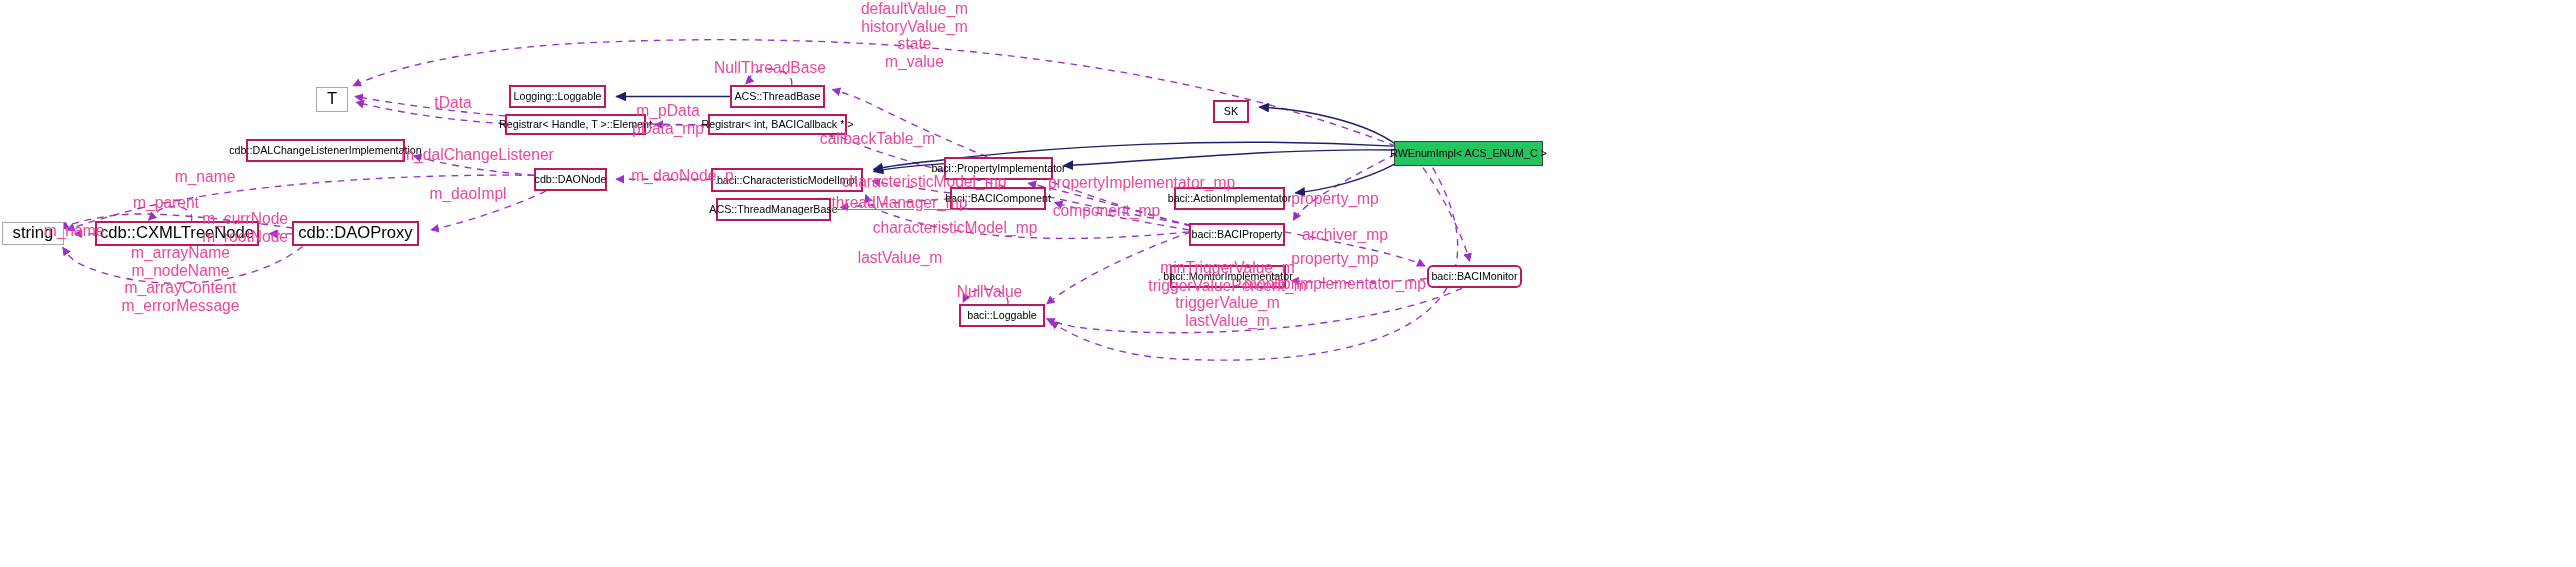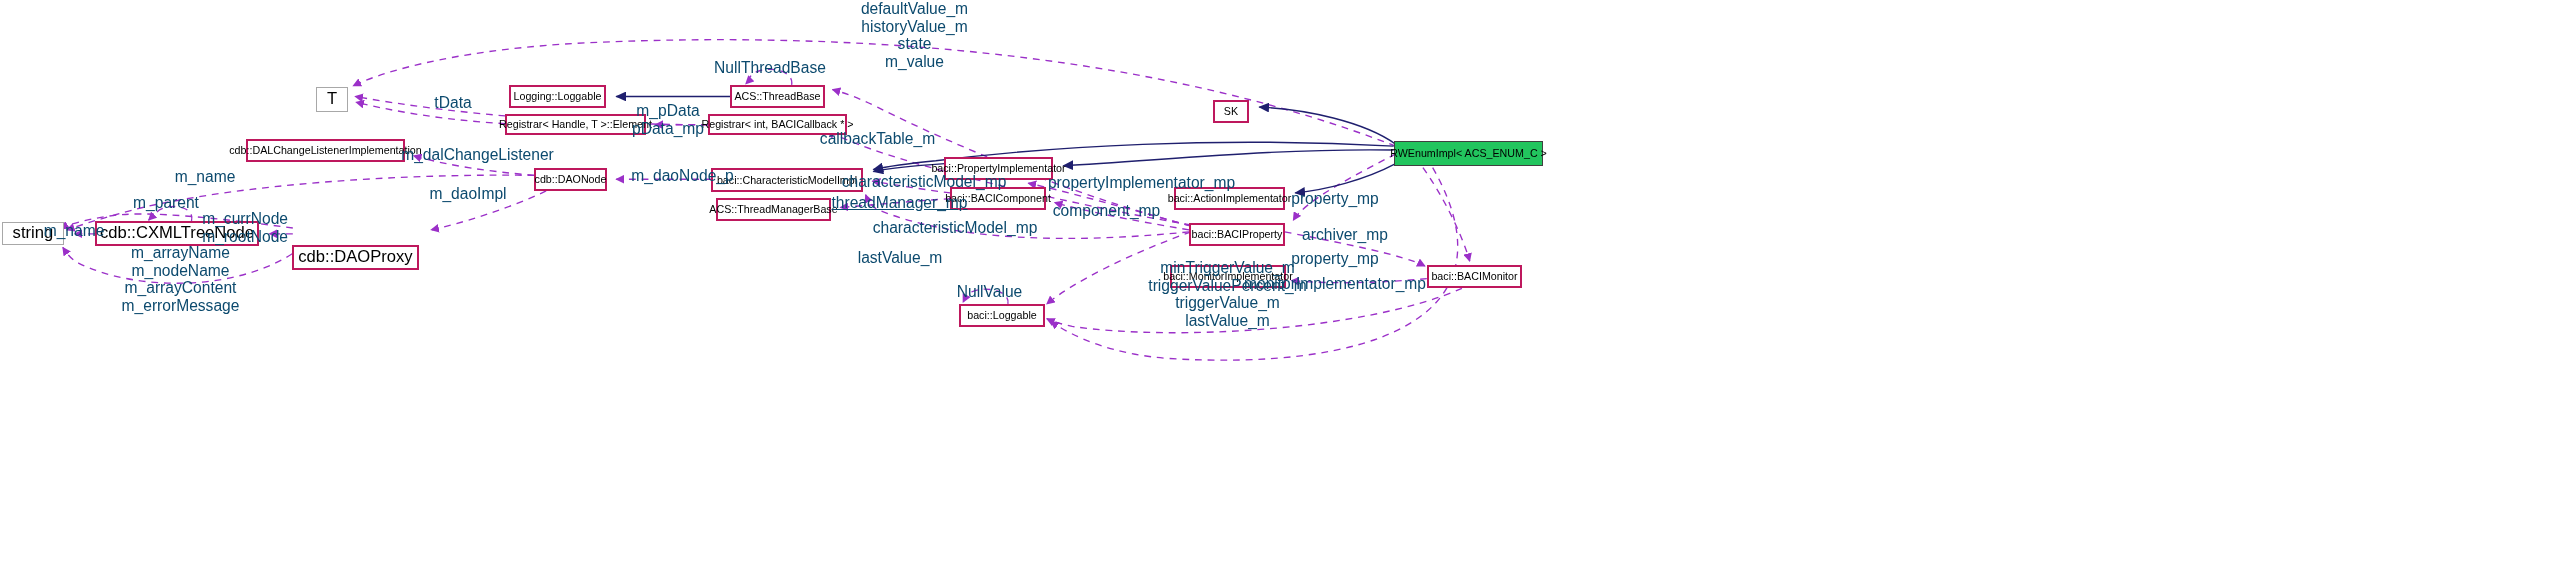--- a/index.html
+++ b/index.html
@@ -16,21 +16,21 @@
     color:#000000;
     font-size:16.6px;
     line-height:1;
     white-space:nowrap;
     letter-spacing:0px;
   }
   .node.gray{background:#22c55e;border:1px solid #404040;}
   .node.light{border:1px solid #a8a8a8;}
   .elabel{
     position:absolute;
-    color:#0c4a6e;
+    color:#ec4899;
     font-size:15.6px;
     line-height:17.5px;
     white-space:nowrap;
     text-align:center;
     letter-spacing:0px;
   }
 </style>
 </head>
 <body>
 
@@ -118,38 +118,38 @@
       <path d="M1430,150 C 1250,140 1080,150 960,165 C 930,168 905,172 896,174"></path>
 
       <path d="M1432,148 C 1400,125 1340,112 1292,110"></path>
 
       <path d="M1432,168 C 1400,185 1360,195 1329,198"></path>
     </g>
   </svg>
 
   <div class="node light" style="left:1.9px;top:222px;width:62px;height:23.4px;">string</div>
   <div class="node" style="left:95px;top:221px;width:164px;height:25px;">cdb::CXMLTreeNode</div>
-  <div class="node" style="left:292px;top:221px;width:127px;height:25px;margin-top:24px;">cdb::DAOProxy</div>
+  <div class="node" style="left:292px;top:221px;width:127px;height:25px;">cdb::DAOProxy</div>
   <div class="node light" style="left:316px;top:87px;width:32px;height:25px;">T</div>
   <div class="node" style="left:246px;top:139px;width:159px;height:23.4px;font-size:10.7px;">cdb::DALChangeListenerImplementation</div>
   <div class="node" style="left:534px;top:168px;width:73px;height:23.4px;font-size:10.7px;">cdb::DAONode</div>
   <div class="node" style="left:509px;top:85px;width:97px;height:23.4px;font-size:10.7px;">Logging::Loggable</div>
   <div class="node" style="left:505px;top:114px;width:141px;height:21.4px;font-size:10.7px;">Registrar&lt; Handle, T &gt;::Element</div>
   <div class="node" style="left:730px;top:85px;width:95px;height:23.4px;font-size:10.7px;">ACS::ThreadBase</div>
   <div class="node" style="left:708px;top:114px;width:139px;height:21.4px;font-size:10.7px;">Registrar&lt; int, BACICallback * &gt;</div>
   <div class="node" style="left:711px;top:168px;width:152px;height:24.4px;font-size:10.7px;">baci::CharacteristicModelImpl</div>
   <div class="node" style="left:716px;top:198px;width:115px;height:23.4px;font-size:10.7px;">ACS::ThreadManagerBase</div>
   <div class="node" style="left:944px;top:157px;width:109px;height:23.4px;font-size:10.7px;">baci::PropertyImplementator</div>
   <div class="node" style="left:950px;top:187px;width:96px;height:23.4px;font-size:10.7px;">baci::BACIComponent</div>
   <div class="node" style="left:1213px;top:100px;width:36px;height:23.4px;font-size:10.7px;">SK</div>
   <div class="node gray" style="left:1394px;top:141px;width:149px;height:25px;font-size:10.7px;">RWEnumImpl&lt; ACS_ENUM_C &gt;</div>
   <div class="node" style="left:1174px;top:187px;width:111px;height:23.4px;font-size:10.7px;">baci::ActionImplementator</div>
   <div class="node" style="left:1189px;top:223px;width:96px;height:23.4px;font-size:10.7px;">baci::BACIProperty</div>
   <div class="node" style="left:1170px;top:265px;width:116px;height:23.4px;font-size:10.7px;">baci::MonitorImplementator</div>
-  <div class="node" style="left:1427px;top:265px;width:95px;height:23.4px;font-size:10.7px;">baci::BACIMonitor</div>
+  <div class="node" style="left:1427px;top:265px;width:95px;height:23.4px;font-size:10.7px;border-radius:6px;">baci::BACIMonitor</div>
   <div class="node" style="left:959px;top:304px;width:86px;height:23.4px;font-size:10.7px;">baci::Loggable</div>
 
   <div class="elabel" style="left:827px;top:0px;width:175px;">
       <div>defaultValue_m</div>
       <div>historyValue_m</div>
       <div>state</div>
       <div>m_value</div>
     </div>
   <div class="elabel" style="left:692px;top:59px;width:156px;">NullThreadBase</div>
   <div class="elabel" style="left:375px;top:94px;width:156px;">tData</div>

